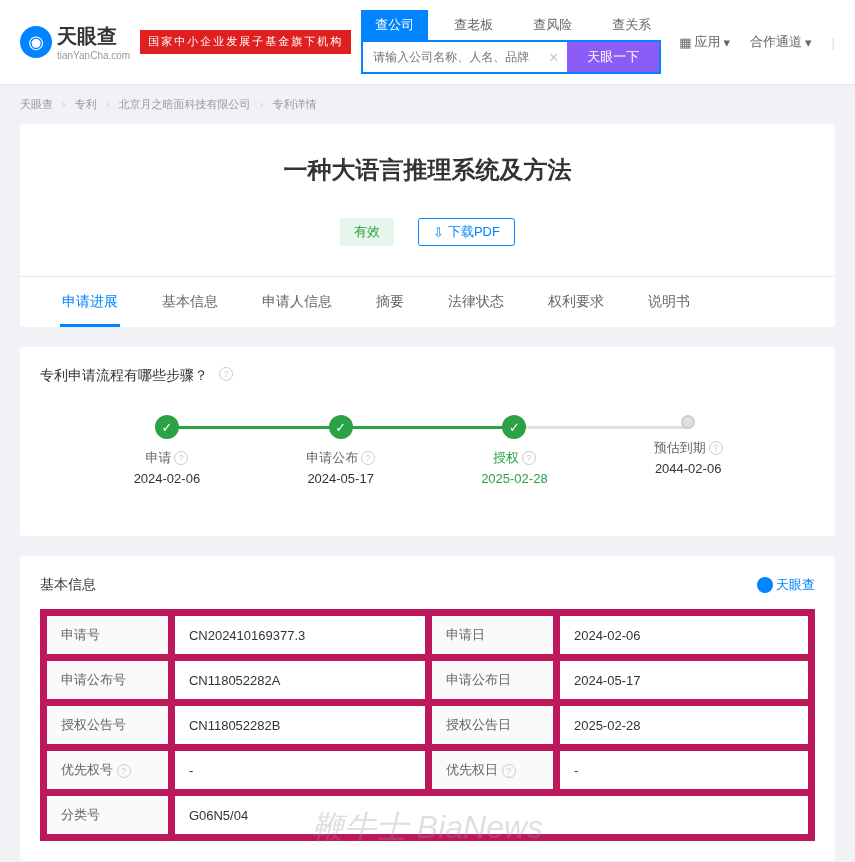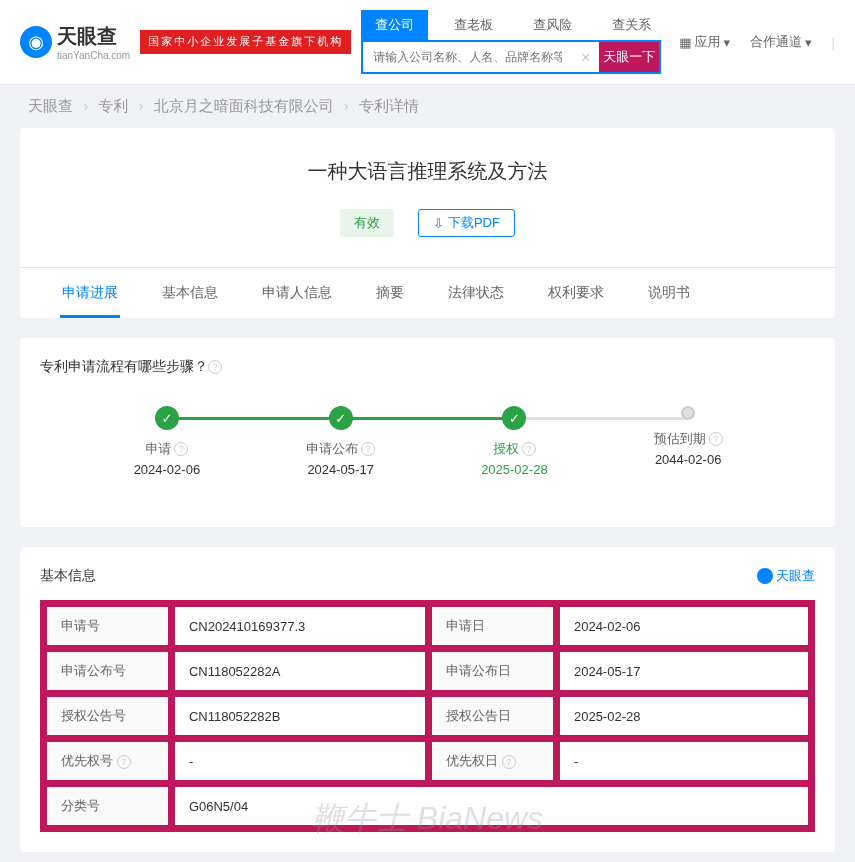--- a/index.html
+++ b/index.html
@@ -10,38 +10,38 @@
 .logo-text{font-size:20px;font-weight:bold;color:#333}
 .logo-sub{font-size:10px;color:#999}
 .red-badge{background:#e02020;color:#fff;padding:4px 8px;font-size:11px;line-height:1.4}
 .red-badge div{white-space:nowrap;letter-spacing:2px}
 .tabs-top{display:flex;gap:12px}
 .tab-top{padding:6px 14px;font-size:13px;color:#666;cursor:pointer}
 .tab-top.active{background:#0084ff;color:#fff}
 .search-wrap{display:flex;border:2px solid #0084ff;flex:1;max-width:300px}
 .search-input{flex:1;border:none;padding:6px 10px;outline:none;font-size:12px}
 .search-clear{padding:0 8px;color:#ccc;cursor:pointer;display:flex;align-items:center}
-.search-btn{background:#be185d;color:#fff;padding:6px 4px;border:none;cursor:pointer;font-size:13px}
+.search-btn{background:#8b5cf6;color:#fff;padding:6px 20px;border:none;cursor:pointer;font-size:13px}
 .right-nav{display:flex;gap:20px;margin-left:auto;align-items:center}
 .right-nav-item{color:#666;font-size:13px;cursor:pointer;display:flex;align-items:center;gap:3px}
-.breadcrumb{padding:12px 28px;color:#999;font-size:15px}
+.breadcrumb{padding:12px 20px;color:#999;font-size:11px}
 .breadcrumb a{color:#999;text-decoration:none}
 .breadcrumb-sep{margin:0 6px;color:#ccc}
 .main{background:#fff;margin:0 20px 20px;border-radius:4px;padding:30px 0 0}
-.title{text-align:center;font-size:20px;font-weight:400;color:#333;margin-bottom:24px}
+.title{text-align:center;font-size:24px;font-weight:700;color:#333;margin-bottom:32px}
 .badges{display:flex;justify-content:center;gap:24px;margin-bottom:30px}
 .badge-valid{background:#e8f5ea;color:#2ba245;padding:5px 14px;border-radius:3px;font-size:13px}
 .badge-pdf{border:1px solid #0084ff;color:#0084ff;padding:4px 14px;border-radius:3px;font-size:13px;display:flex;align-items:center;gap:4px;cursor:pointer}
 .tabs-main{display:flex;border-top:1px solid #e8e8e8;padding:0 20px}
 .tab-main{padding:16px 22px;color:#666;font-size:14px;cursor:pointer;position:relative}
 .tab-main.active{color:#0084ff;font-weight:500}
 .tab-main.active::after{content:"";position:absolute;bottom:0;left:20%;right:20%;height:3px;background:#0084ff}
 .section{background:#fff;margin:0 20px 20px;padding:20px;border-radius:4px}
 .section-header{display:flex;justify-content:space-between;align-items:center;margin-bottom:15px}
-.section-title{font-size:14px;font-weight:500;color:#333;display:flex;align-items:center;gap:0}
+.section-title{font-size:14px;font-weight:500;color:#333;display:flex;align-items:flex-start;gap:11px}
 .help-icon{width:14px;height:14px;border:1px solid #ccc;border-radius:50%;display:inline-flex;align-items:center;justify-content:center;font-size:9px;color:#ccc}
 .brand-small{color:#0084ff;font-size:13px;display:flex;align-items:center;gap:3px}
 .brand-logo-sm{width:16px;height:16px;background:#0084ff;border-radius:50%;display:inline-block}
 .timeline{display:flex;justify-content:space-between;margin:30px 40px;position:relative}
 .timeline-step{display:flex;flex-direction:column;align-items:center;flex:1;position:relative}
 .timeline-dot{width:24px;height:24px;border-radius:50%;background:#2ba245;display:flex;align-items:center;justify-content:center;color:#fff;z-index:2}
 .timeline-dot.gray{background:#e0e0e0;border:2px solid #ccc;width:14px;height:14px}
 .timeline-line{position:absolute;top:11px;left:50%;right:-50%;height:3px;background:#2ba245;z-index:1}
 .timeline-line.gray{background:#e0e0e0}
 .timeline-label{margin-top:10px;color:#666;font-size:13px;display:flex;align-items:center;gap:3px}

